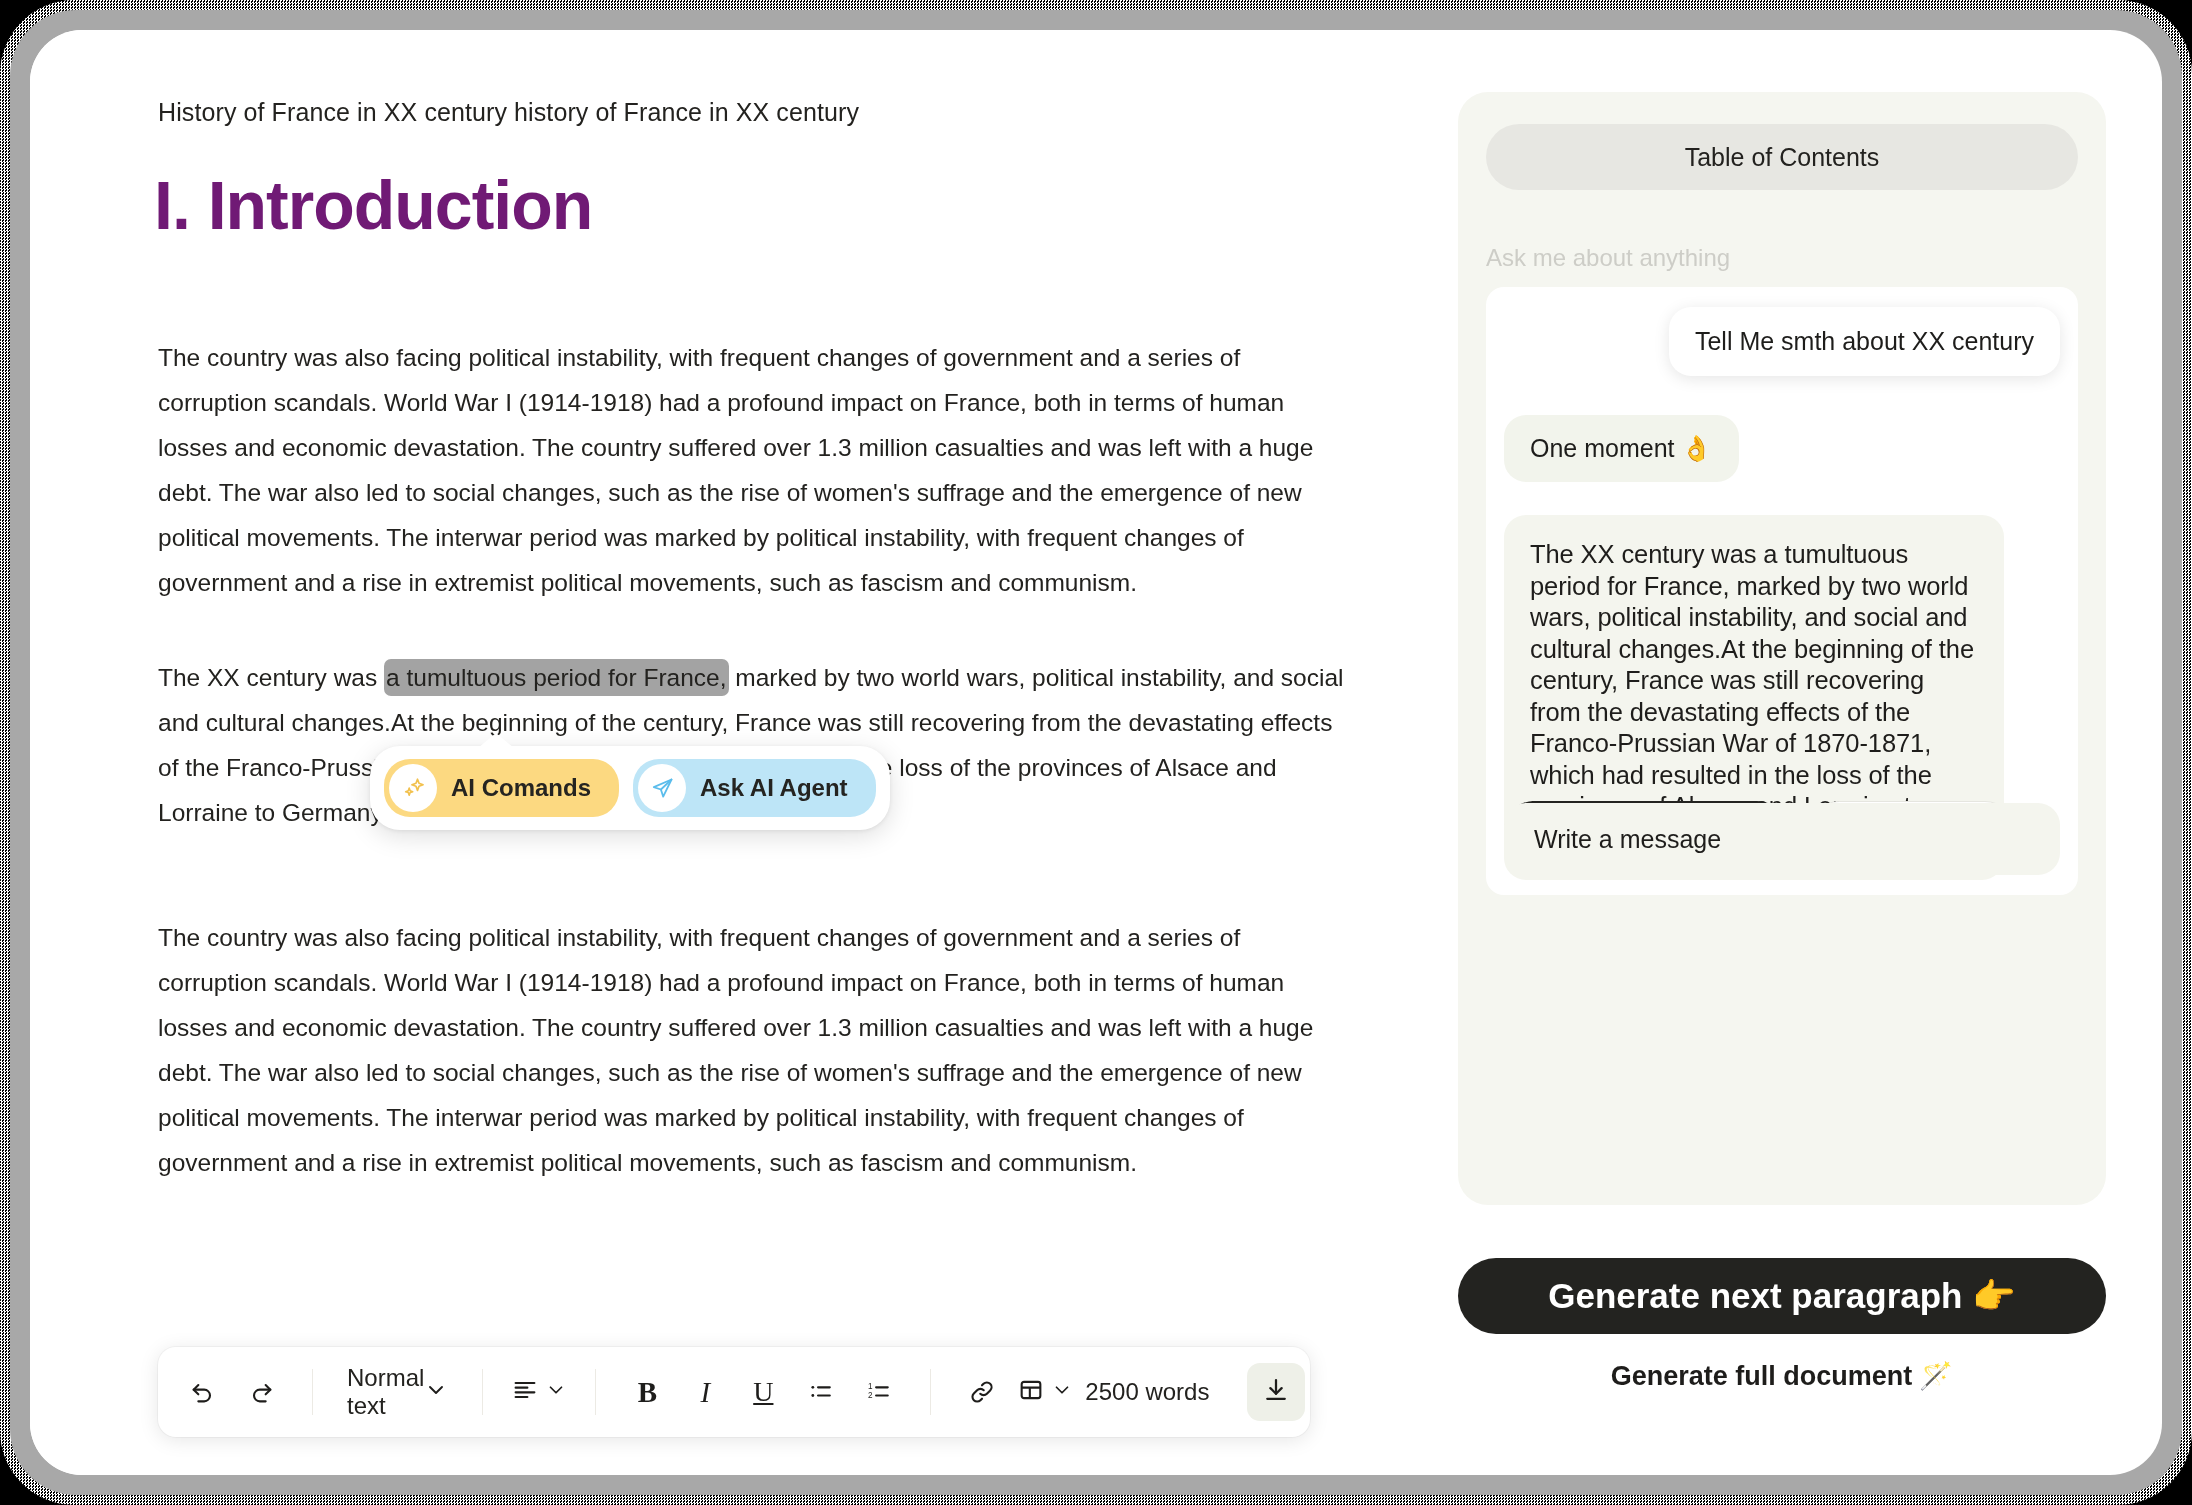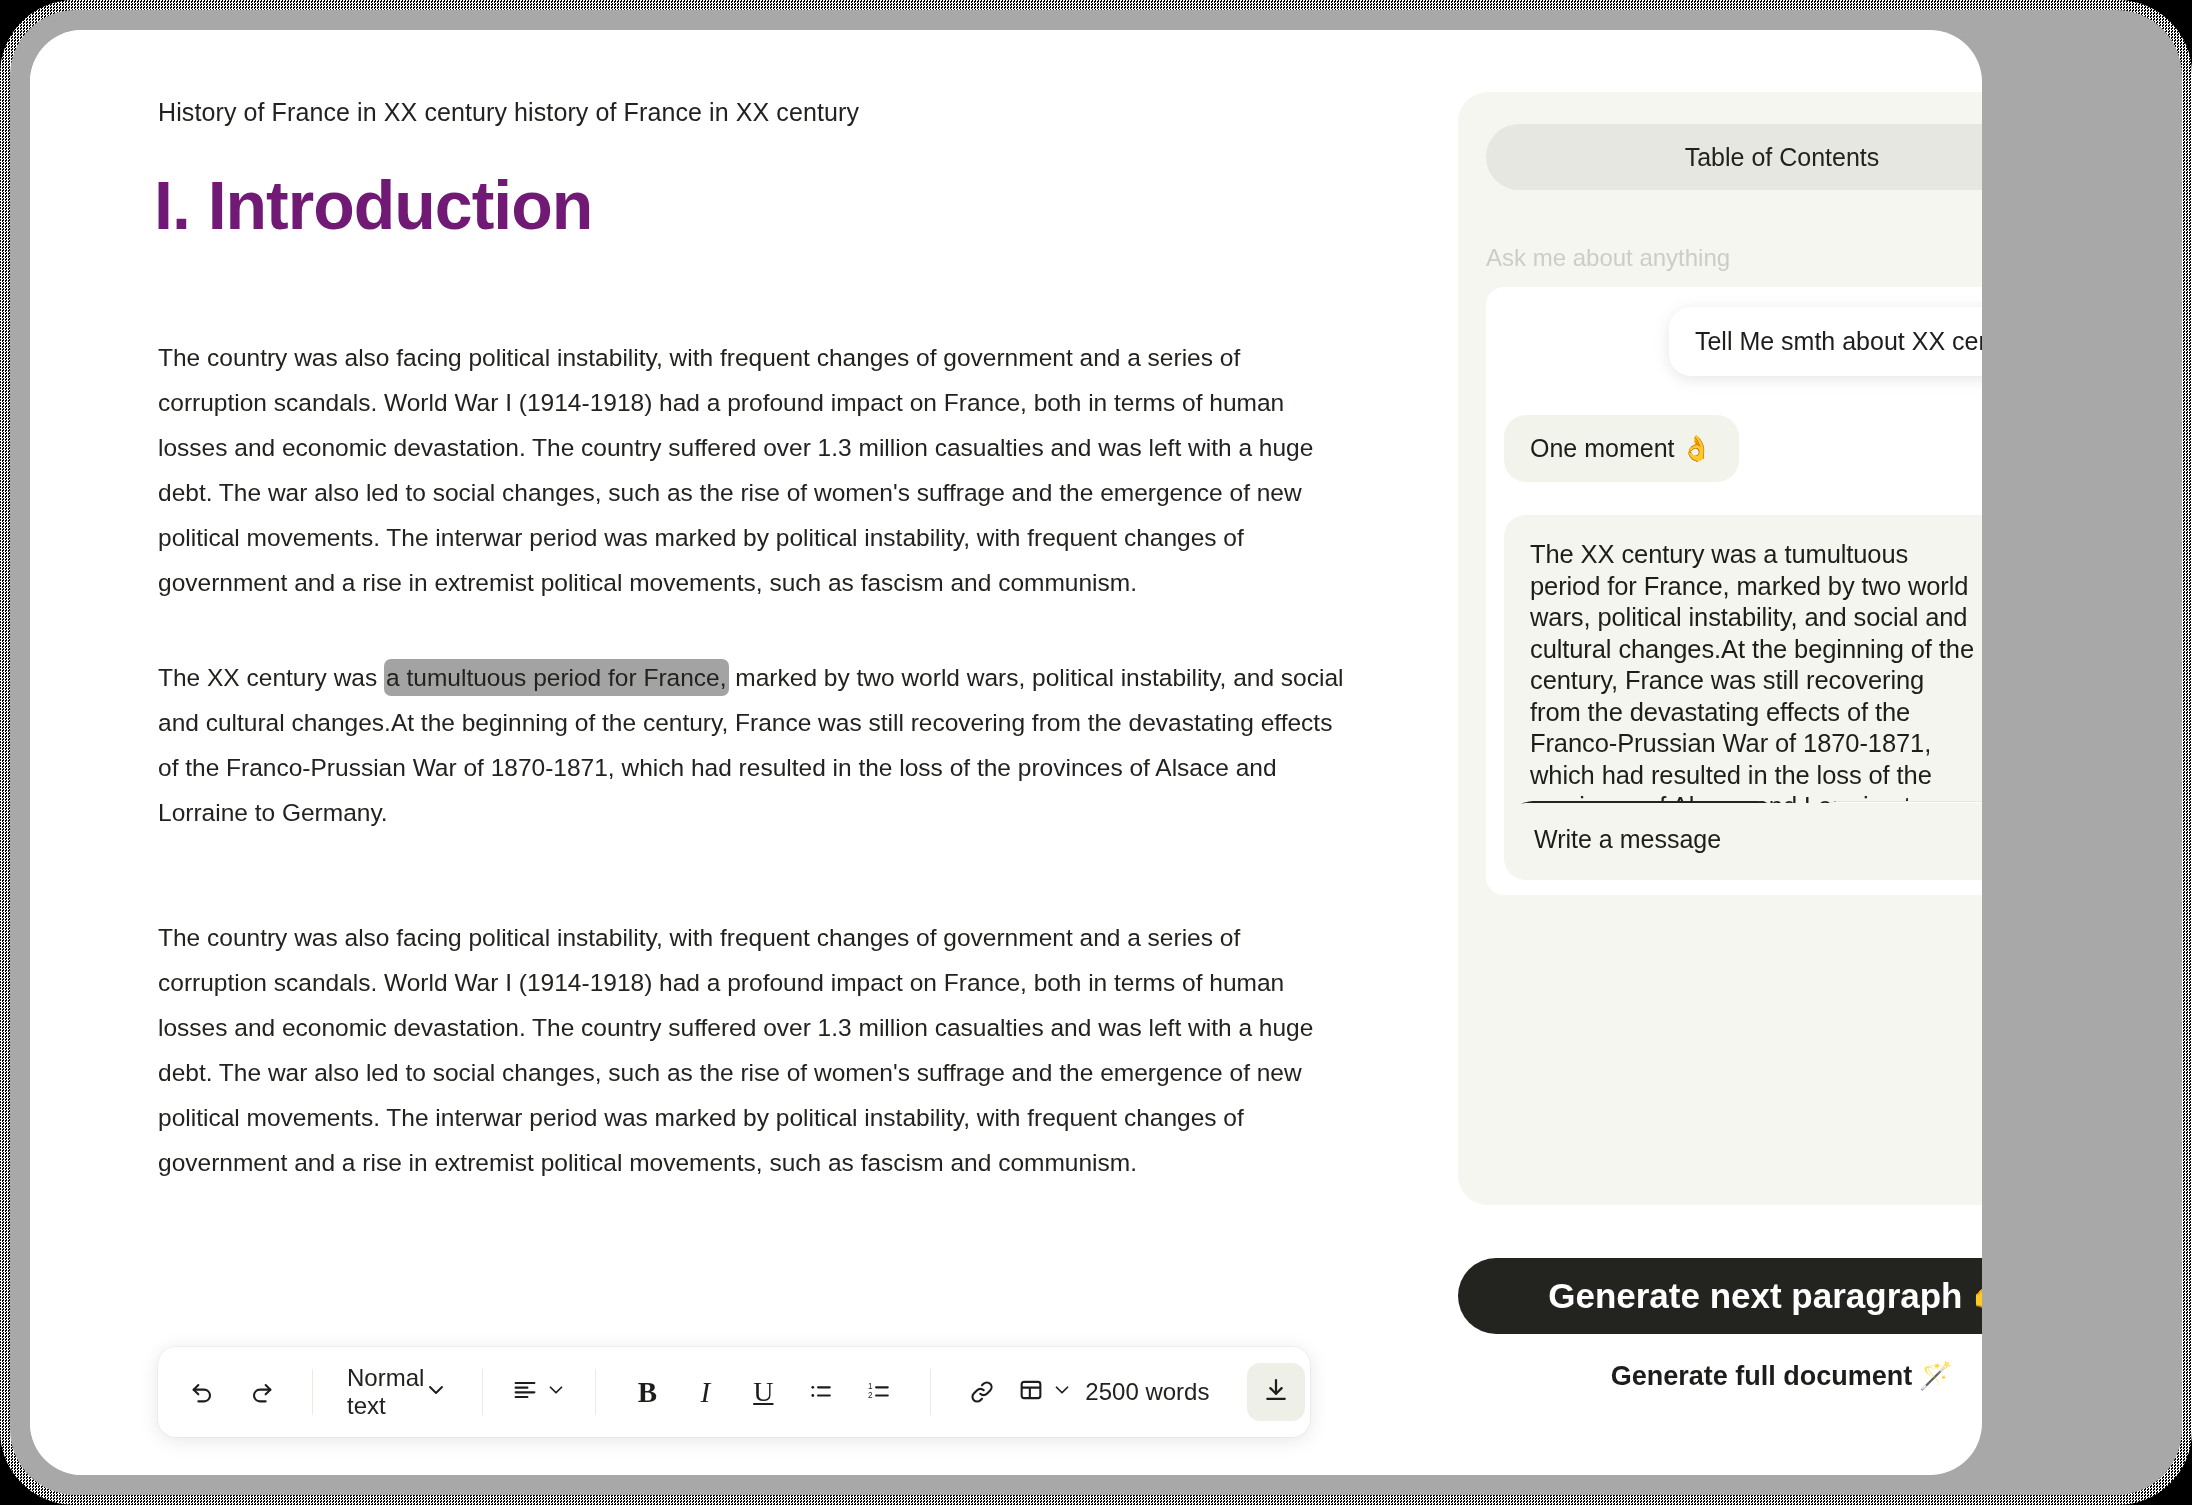--- a/index.html
+++ b/index.html
@@ -26,21 +26,21 @@
   #frame-mid {
     position: absolute;
     left: 10px; top: 10px;
     width: 2172px; height: 1485px;
     background: #a8a8a8;
     border-radius: 66px;
   }
   #frame-inner {
     position: absolute;
     left: 30px; top: 30px;
-    width: 1952px; height: 1445px;
+    width: 2132px; height: 1445px;
     background: #ffffff;
     border-radius: 52px;
     overflow: hidden;
   }
 
   
   #editor-pane {
     position: absolute;
     left: 0; top: 0;
     width: 1400px; height: 1445px;
@@ -350,20 +350,40 @@
       <h1 id="doc-title">I. Introduction</h1>
 
       <p class="doc-para" id="doc-para-1">The country was also facing political instability, with frequent changes of government and a series of corruption scandals. World War I (1914-1918) had a profound impact on France, both in terms of human losses and economic devastation. The country suffered over 1.3 million casualties and was left with a huge debt. The war also led to social changes, such as the rise of women's suffrage and the emergence of new political movements. The interwar period was marked by political instability, with frequent changes of government and a rise in extremist political movements, such as fascism and communism.</p>
 
       <p class="doc-para" id="doc-para-2">
         <span>The XX century was </span><span class="sel-highlight">a tumultuous period for France,</span><span> marked by two world wars, political instability, and social and cultural changes.At the beginning of the century, France was still recovering from the devastating effects of the Franco-Prussian War of 1870-1871, which had resulted in the loss of the provinces of Alsace and Lorraine to Germany.</span>
       </p>
 
       <p class="doc-para" id="doc-para-3">The country was also facing political instability, with frequent changes of government and a series of corruption scandals. World War I (1914-1918) had a profound impact on France, both in terms of human losses and economic devastation. The country suffered over 1.3 million casualties and was left with a huge debt. The war also led to social changes, such as the rise of women's suffrage and the emergence of new political movements. The interwar period was marked by political instability, with frequent changes of government and a rise in extremist political movements, such as fascism and communism.</p>
 
+      <div id="ai-floating">
+        <div class="ai-pill yellow">
+          <span class="ai-pill-ico">
+            <svg width="30" height="30" viewBox="0 0 30 30" fill="none">
+              <path d="M19.5 6.2l1.5 4.1 4.1 1.5-4.1 1.5-1.5 4.1-1.5-4.1-4.1-1.5 4.1-1.5z" stroke="#f2c14e" stroke-width="1.7" stroke-linejoin="round"></path>
+              <path d="M11.2 15.1l.95 2.6 2.6.95-2.6.95-.95 2.6-.95-2.6-2.6-.95 2.6-.95z" stroke="#f2c14e" stroke-width="1.6" stroke-linejoin="round"></path>
+            </svg>
+          </span>
+          <span class="ai-pill-label">AI Comands</span>
+        </div>
+        <div class="ai-pill blue">
+          <span class="ai-pill-ico">
+            <svg width="30" height="30" viewBox="0 0 30 30" fill="none">
+              <path d="M24.5 6.5L6.8 14.2l7.1 2.3 2.3 7.1z" stroke="#5bbdec" stroke-width="1.8" stroke-linejoin="round"></path>
+              <path d="M24.5 6.5l-10.6 10" stroke="#5bbdec" stroke-width="1.8" stroke-linecap="round"></path>
+            </svg>
+          </span>
+          <span class="ai-pill-label">Ask AI Agent</span>
+        </div>
+      </div>
 
       <div id="toolbar">
 
         <div class="tb-btn">
           <svg width="28" height="28" viewBox="0 0 24 24" fill="none" stroke="#1e1d1b" stroke-width="1.8" stroke-linecap="round" stroke-linejoin="round">
             <path d="M8 6L4 10l4 4"></path>
               <path d="M4 10h9a5 5 0 0 1 0 10H8"></path>
           </svg>
         </div>
         <div class="tb-btn">

